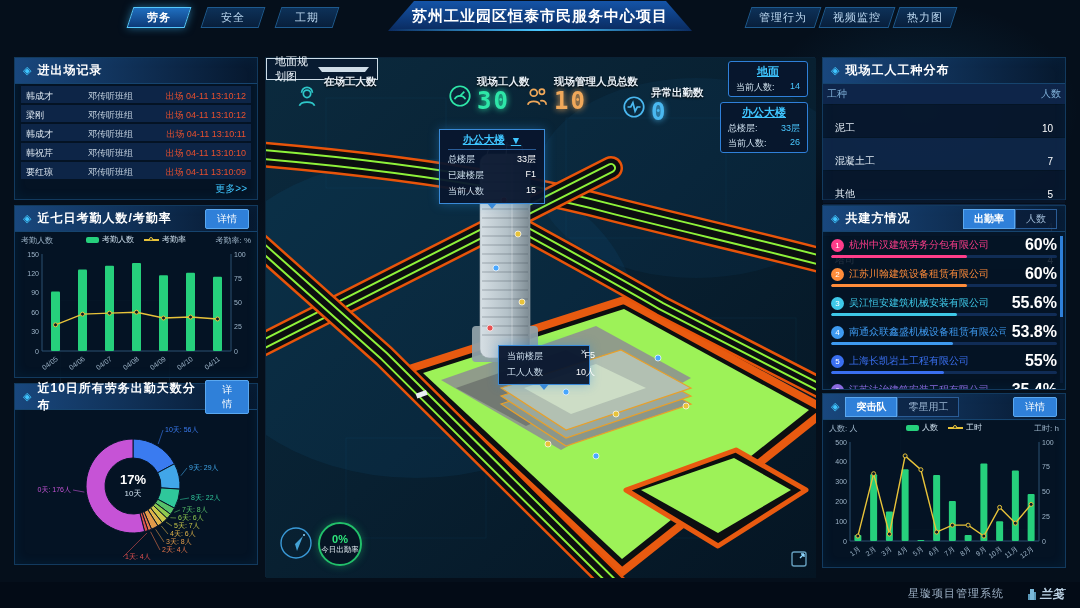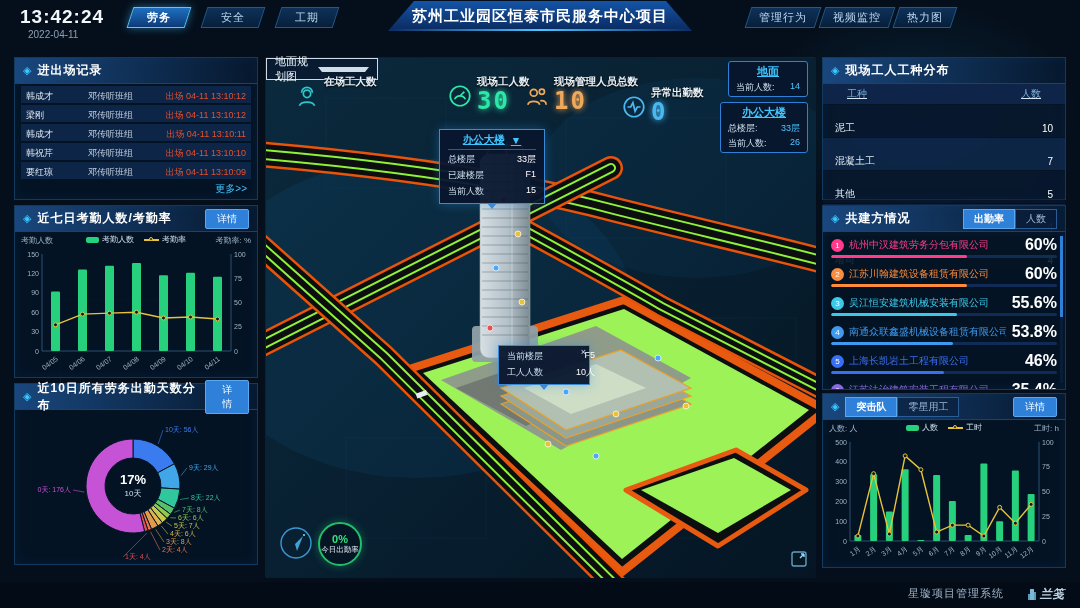--- a/index.html
+++ b/index.html
@@ -53,22 +53,22 @@
   .legend{position:absolute;left:0;top:2px;width:100%;display:flex;justify-content:center;gap:10px;font-size:8px;color:#cfe0ee;align-items:center;}
   .sw-bar{display:inline-block;width:13px;height:6px;border-radius:2px;background:#26d07c;margin-right:3px;vertical-align:middle;}
   .sw-line{display:inline-block;position:relative;width:15px;height:2px;background:#e8c33a;margin-right:3px;vertical-align:middle;}
   .sw-line i{position:absolute;left:5px;top:-2px;width:4px;height:4px;border:1px solid #e8c33a;border-radius:50%;background:#0a1a2a;}
   .combo-svg{position:absolute;left:1px;top:14px;}
   
   .donut-center{position:absolute;width:84px;text-align:center;pointer-events:none;}
   .donut-center .v{font-size:13px;font-weight:bold;color:#fff;}
   .donut-center .l{font-size:8px;color:#cfe0ee;margin-top:1px;}
   
-  .wt-head{display:grid;grid-template-columns:1fr 60px;height:20px;align-items:center;padding:0 24px;
-    background:rgba(16,40,80,.85);text-decoration:underline;}
+  .wt-head{display:grid;grid-template-columns:1fr 60px;height:20px;align-items:center;padding:0 4px;
+    background:rgba(16,40,80,.85);}
   .wt-head span{font-size:10px;color:#7fb0d8;}
   .wt-head span:last-child{text-align:right;}
   .wt-row{display:grid;grid-template-columns:1fr 60px;height:18px;align-items:center;padding:16px 12px;margin-top:1px;}
   .wt-row:nth-child(odd){background:rgba(20,48,92,.6);}
   .wt-row:nth-child(even){background:rgba(10,26,52,.5);}
   .wt-row span{font-size:10px;color:#e2ecf5;}
   .wt-row span:last-child{text-align:right;color:#fff;}
   
   .tab-pill{font-size:10px;padding:2px 10px;border:1px solid #2a5c96;color:#9db8d4;background:rgba(10,28,56,.6);cursor:pointer;}
   .tab-pill.active{background:#2f80d9;border-color:#5aa8f0;color:#fff;font-weight:bold;}
@@ -123,24 +123,20 @@
 <body>
 
 <div class="bg-glow1"></div>
 <div class="bg-glow2"></div>
 <div class="bg-sq" style="left:300px;top:120px;width:180px;height:130px;"></div>
 <div class="bg-sq" style="left:620px;top:60px;width:120px;height:90px;"></div>
 <div class="bg-sq" style="left:900px;top:420px;width:140px;height:110px;"></div>
 <div class="bg-sq" style="left:60px;top:300px;width:110px;height:90px;"></div>
 
 <header class="topbar">
-  <div class="clock">
-    <div class="t">13:42:24</div>
-    <div class="d">2022-04-11</div>
-  </div>
   <div class="top-tab active" style="left:130px;width:58px;">
       <span>劳务</span>
     </div>
   <div class="top-tab" style="left:204px;width:58px;">
       <span>安全</span>
     </div>
   <div class="top-tab" style="left:278px;width:58px;">
       <span>工期</span>
     </div>
   <div class="title-banner">
@@ -614,21 +610,21 @@
           <span class="co-val">53.8%</span>
         </div>
         <div class="co-bar">
           <div class="co-fill" style="width: 53.8%; background: rgb(62, 154, 240);"></div>
         </div>
       </div>
     <div class="co-row">
         <div class="co-line">
           <span class="co-rank" style="background: rgb(58, 111, 240);">5</span>
           <span class="co-name" style="color: rgb(58, 111, 240);">上海长凯岩土工程有限公司</span>
-          <span class="co-val">46%</span>
+          <span class="co-val">55%</span>
         </div>
         <div class="co-bar">
           <div class="co-fill" style="width: 50%; background: rgb(58, 111, 240);"></div>
         </div>
       </div>
     <div class="co-row">
         <div class="co-line">
           <span class="co-rank" style="background: rgb(138, 106, 224);">6</span>
           <span class="co-name" style="color: rgb(138, 106, 224);">江苏法诒建筑安装工程有限公司</span>
           <span class="co-val">35.4%</span>

